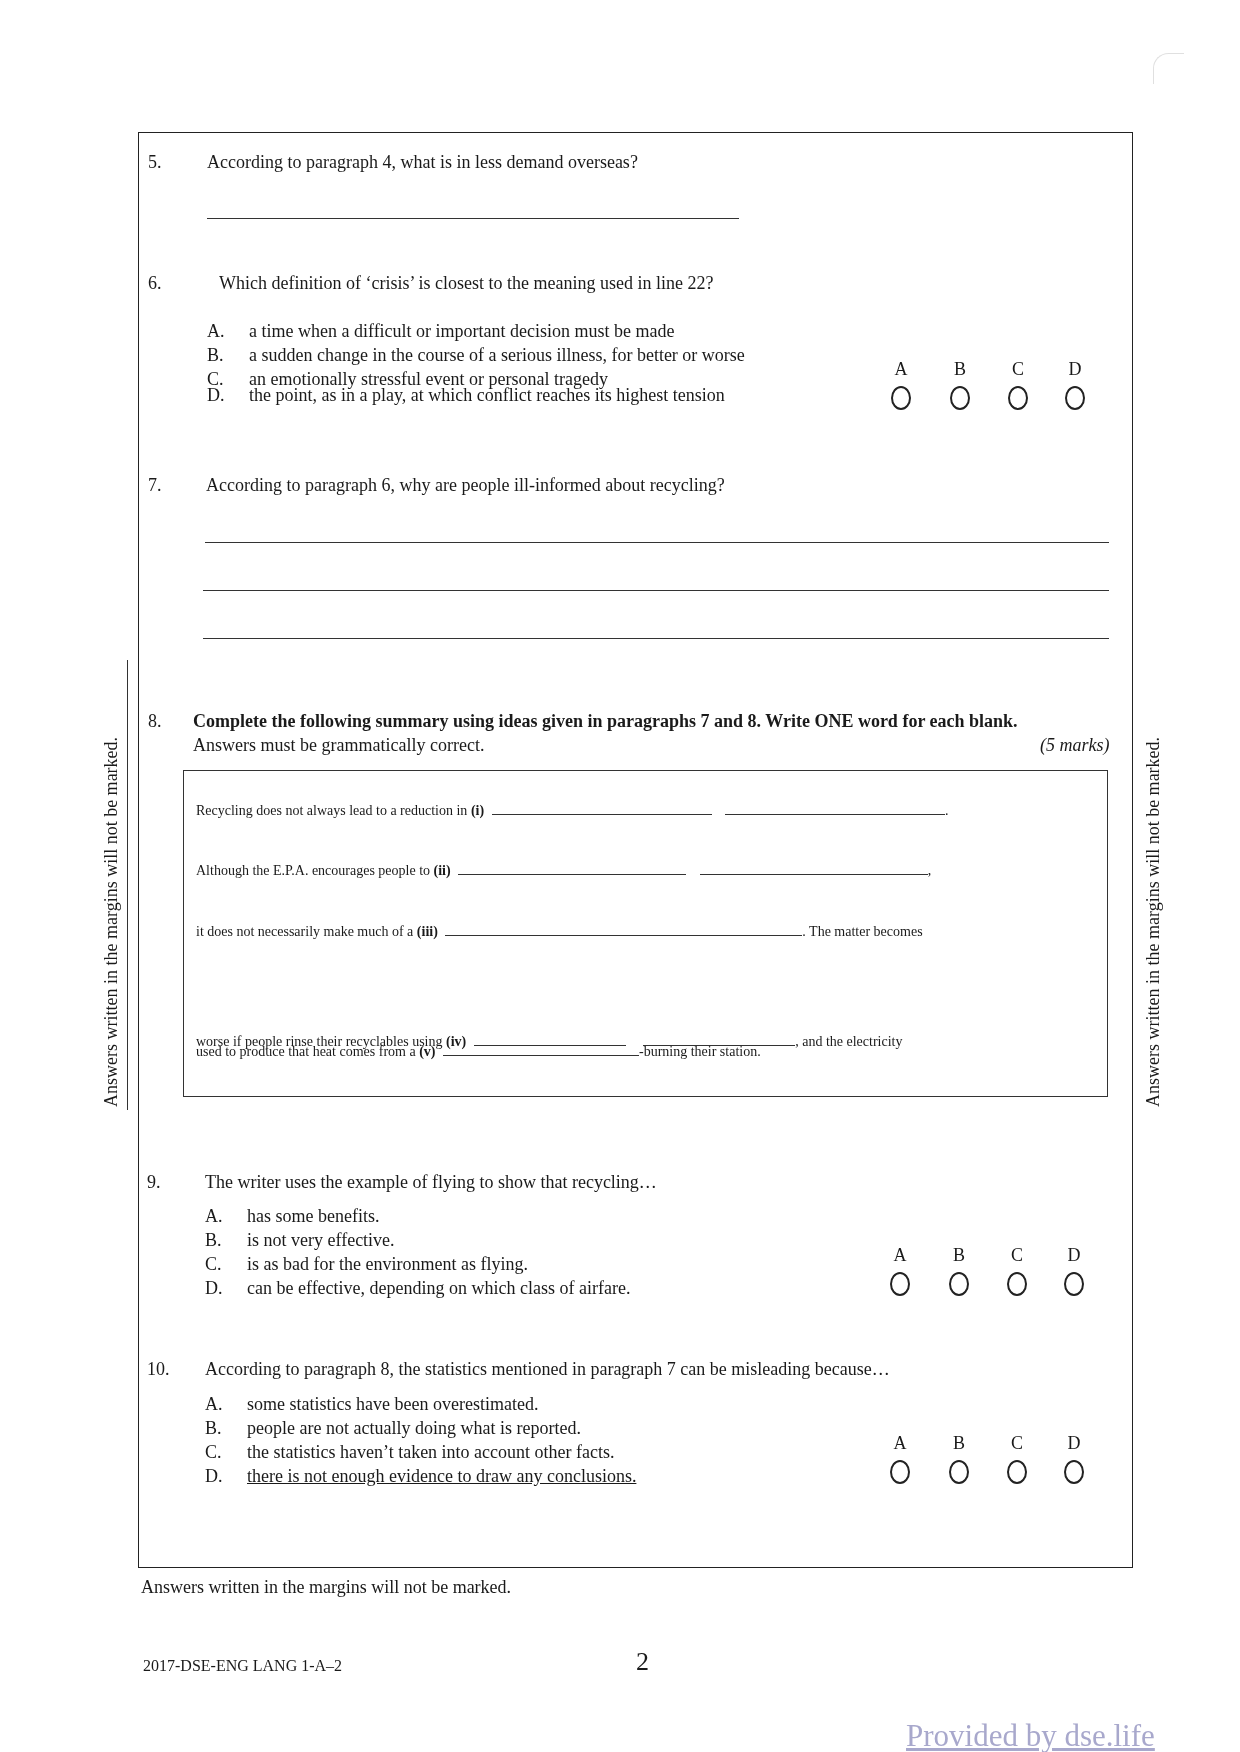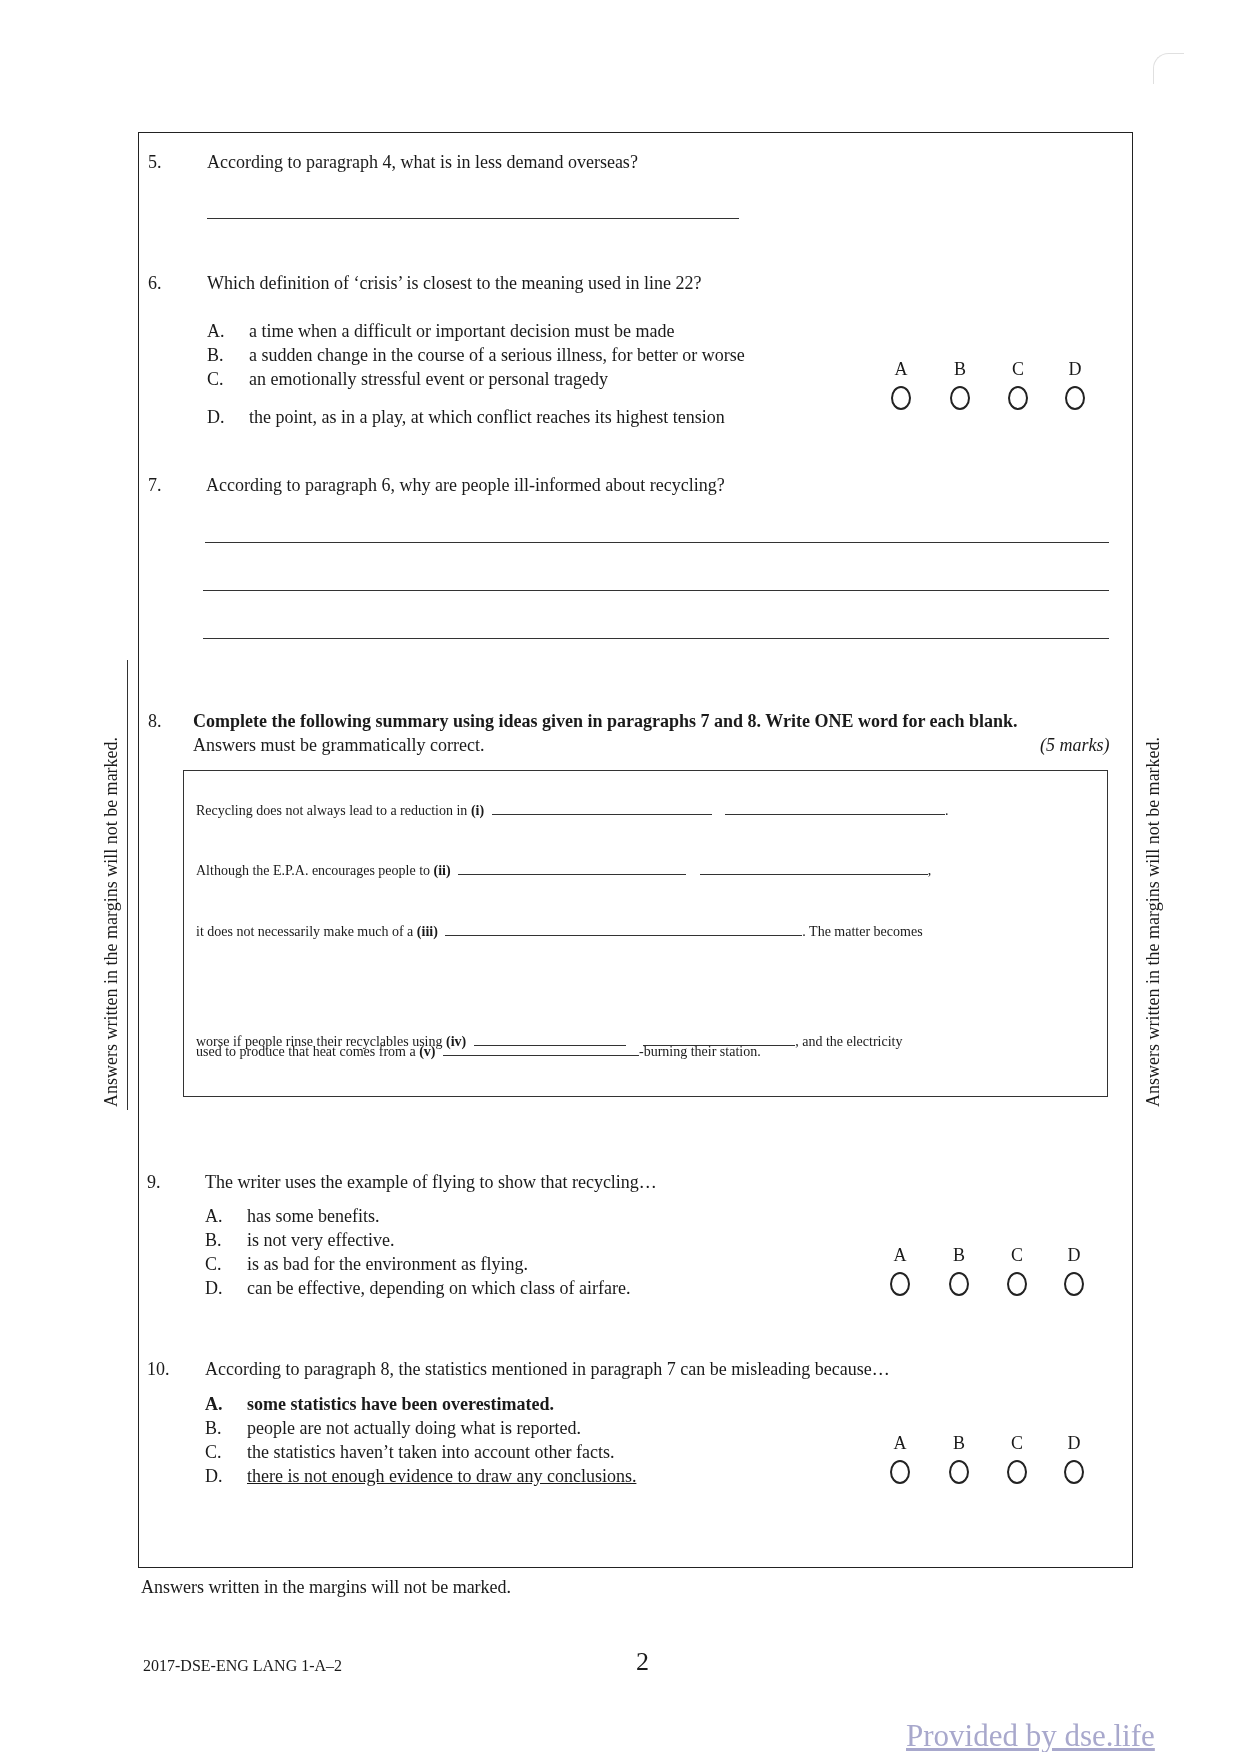--- a/index.html
+++ b/index.html
@@ -59,25 +59,25 @@
 <div class="main-box"></div>
 
 <div>
   <span class="qnum" style="left:148px;top:152px;">5.</span>
   <span class="qtext" style="left:207px;top:152px;">According to paragraph 4, what is in less demand overseas?</span>
   <div class="ans-line" style="left:207px;top:218px;width:532px;"></div>
 </div>
 
 <div>
   <span class="qnum" style="left:148px;top:273px;">6.</span>
-  <span class="qtext" style="left:207px;top:273px;">Which definition of ‘crisis’ is closest to the meaning used in line 22?</span>
+  <span class="qtext" style="left:219px;top:273px;">Which definition of ‘crisis’ is closest to the meaning used in line 22?</span>
   <div class="opt" style="left:207px;top:320px;"><span class="letter">A.</span><span>a time when a difficult or important decision must be made</span></div>
   <div class="opt" style="left:207px;top:344px;"><span class="letter">B.</span><span>a sudden change in the course of a serious illness, for better or worse</span></div>
   <div class="opt" style="left:207px;top:368px;"><span class="letter">C.</span><span>an emotionally stressful event or personal tragedy</span></div>
-  <div class="opt" style="left:207px;top:406px;"><span class="letter">D.</span><span>the point, as in a play, at which conflict reaches its highest tension</span></div>
+  <div class="opt" style="left:207px;top:384px;"><span class="letter">D.</span><span>the point, as in a play, at which conflict reaches its highest tension</span></div>
   <div class="bubble-group" style="left:886px;top:358px;">
     <div class="bubble-col" style="left:0px;">
         <span class="blabel">A</span>
         <span class="bubble"></span>
       </div>
     <div class="bubble-col" style="left:59px;">
         <span class="blabel">B</span>
         <span class="bubble"></span>
       </div>
     <div class="bubble-col" style="left:117px;">
@@ -159,21 +159,21 @@
     <div class="bubble-col" style="left:174px;">
         <span class="blabel">D</span>
         <span class="bubble"></span>
       </div>
   </div>
 </div>
 
 <div>
   <span class="qnum" style="left:147px;top:1359px;">10.</span>
   <span class="qtext" style="left:205px;top:1359px;font-family:Liberation Serif, serif;">According to paragraph 8, the statistics mentioned in paragraph 7 can be misleading because…</span>
-  <div class="opt" style="left:205px;top:1393px;font-weight:bold;"><span class="letter">A.</span><span>some statistics have been overestimated.</span></div>
+  <div class="opt" style="left:205px;top:1393px;"><span class="letter">A.</span><span>some statistics have been overestimated.</span></div>
   <div class="opt" style="left:205px;top:1417px;"><span class="letter">B.</span><span>people are not actually doing what is reported.</span></div>
   <div class="opt" style="left:205px;top:1441px;"><span class="letter">C.</span><span>the statistics haven’t taken into account other facts.</span></div>
   <div class="opt" style="left:205px;top:1465px;text-decoration:underline;"><span class="letter">D.</span><span>there is not enough evidence to draw any conclusions.</span></div>
   <div class="bubble-group" style="left:885px;top:1432px;">
     <div class="bubble-col" style="left:0px;">
         <span class="blabel">A</span>
         <span class="bubble"></span>
       </div>
     <div class="bubble-col" style="left:59px;">
         <span class="blabel">B</span>

